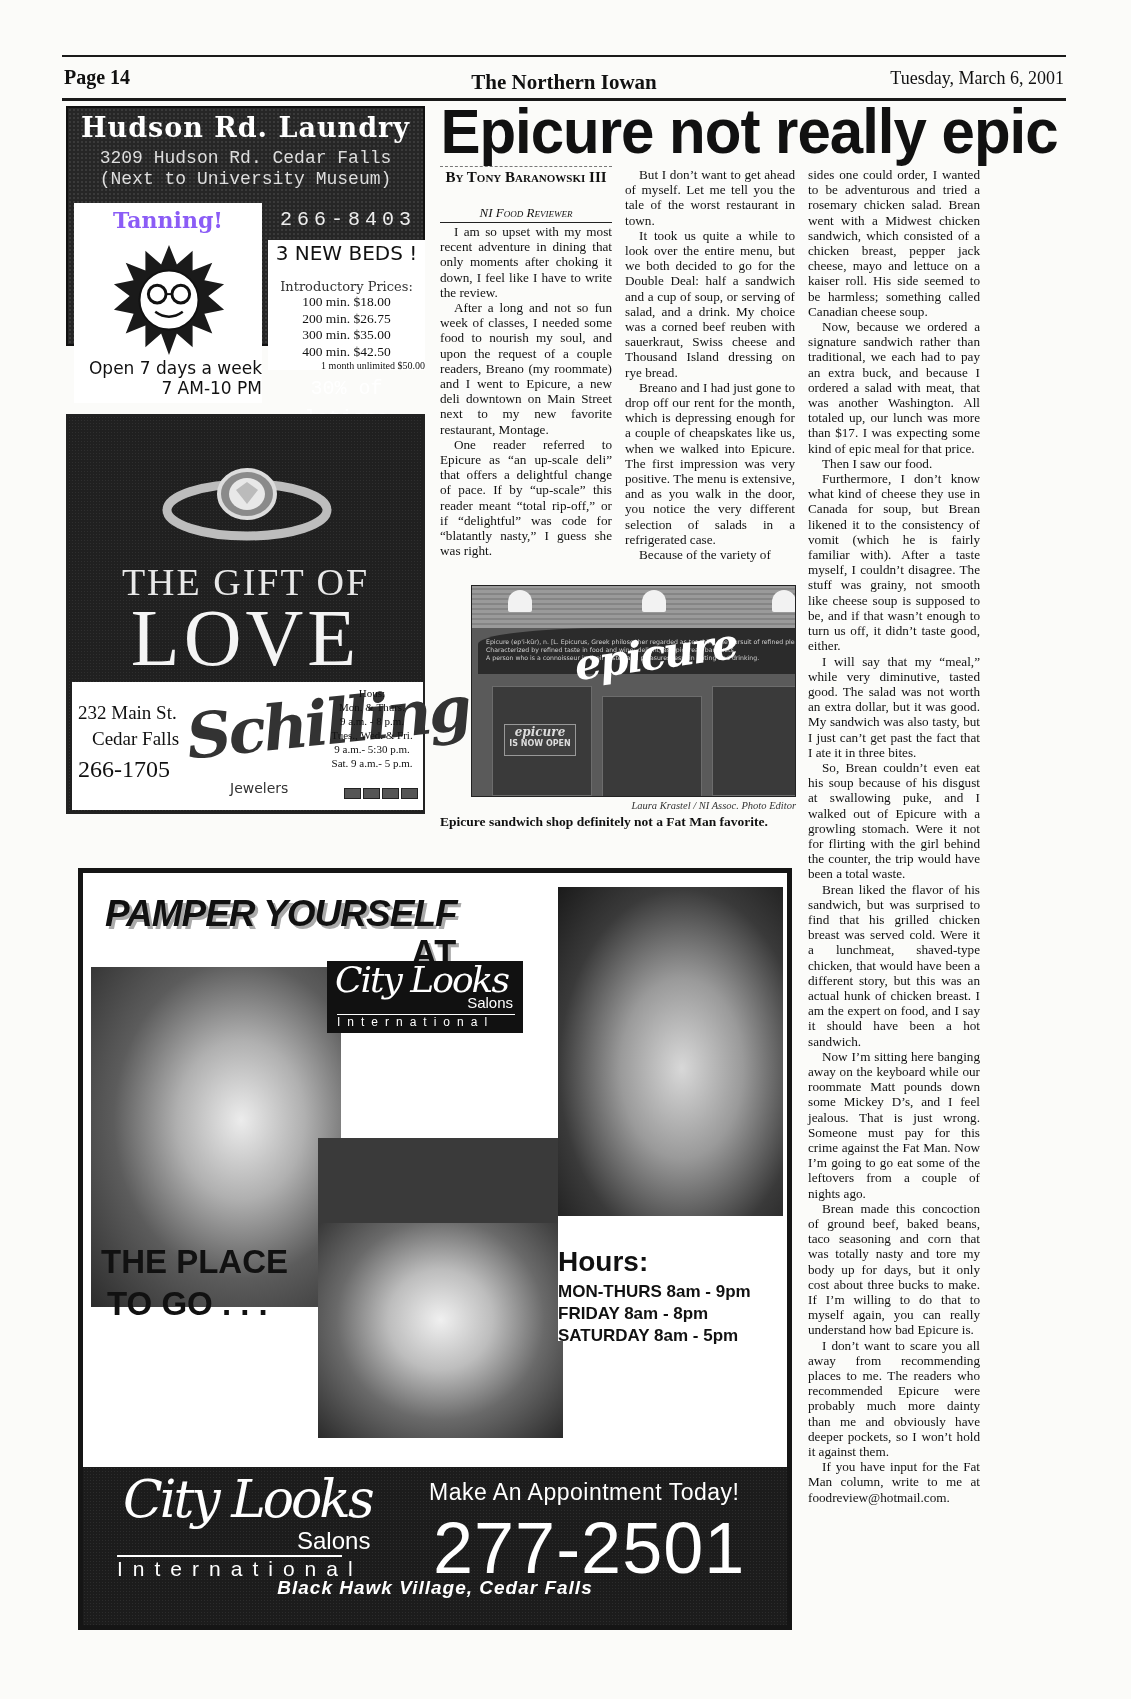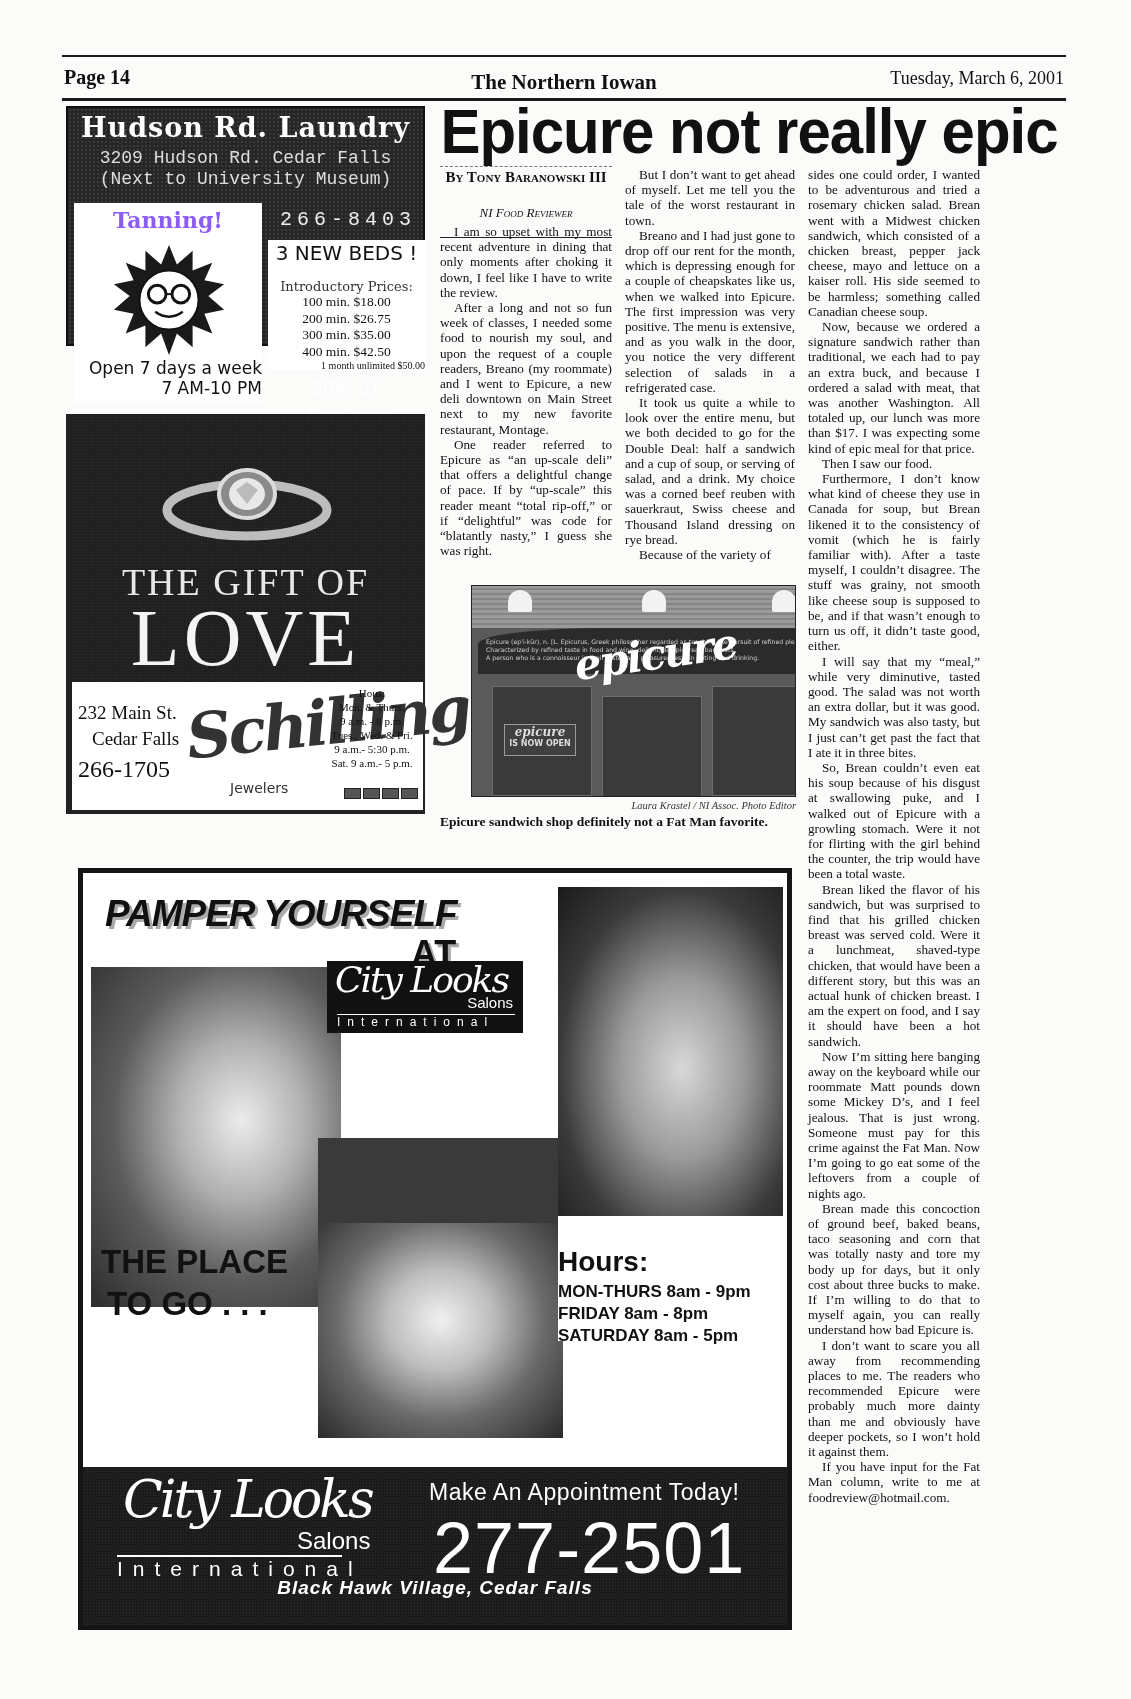--- a/index.html
+++ b/index.html
@@ -60,21 +60,21 @@
   
   .headline { position: absolute; left: 432px; top: 100px; width: 634px; text-align: center; font-family: "Liberation Sans", sans-serif;
     font-weight: bold; font-size: 60px; letter-spacing: -1px; line-height: 64px; transform: scaleY(1.05); }
   .col { position: absolute; font-family: "Liberation Serif", serif; font-size: 13.2px; line-height: 15.2px; text-align: justify; hyphens: none; }
   .col p { text-indent: 14px; }
   .col1 { left: 440px; top: 185px; width: 172px; }
   .col2 { left: 625px; top: 167px; width: 170px; }
   .col3 { left: 808px; top: 167px; width: 172px; }
   .byline-rule { position: absolute; left: 440px; top: 166px; width: 172px; border-top: 1px dashed #777; }
   .byline { position: absolute; left: 440px; top: 170px; width: 172px; text-align: center; font-size: 15px; font-weight: bold; font-variant: small-caps; line-height: 15px; }
-  .dept { position: absolute; left: 440px; top: 205px; width: 172px; text-align: center; font-size: 13px; font-style: italic; font-variant: small-caps; border-bottom: 1.5px solid #222; padding-bottom: 16px; }
+  .dept { position: absolute; left: 440px; top: 205px; width: 172px; text-align: center; font-size: 13px; font-style: italic; font-variant: small-caps; border-bottom: 1.5px solid #222; padding-bottom: 1px; }
   .col1 { top: 224px; }
 
   
   .photo { position: absolute; left: 471px; top: 585px; width: 325px; height: 212px; background: #5a5a5a; border: 1px solid #222; overflow: hidden; }
   .photo .brick { position: absolute; left: 0; top: 0; width: 100%; height: 42px; background: repeating-linear-gradient(0deg, #9a9a9a 0 3px, #858585 3px 5px); }
   .photo .lamp { position: absolute; top: 4px; width: 24px; height: 22px; background: #f2f2f2; border-radius: 12px 12px 2px 2px; }
   .photo .sign { position: absolute; left: 6px; top: 42px; width: 100%; height: 46px; background: #2b2b2b; border-top-left-radius: 40% 16px; }
   .photo .sign-text { position: absolute; left: 14px; top: 52px; color: #cfcfcf; font-family: "DejaVu Sans", sans-serif; font-size: 6.2px; line-height: 8px; width: 330px; white-space: nowrap; }
   .photo .logo { position: absolute; left: 102px; top: 44px; color: #fff; font-family: "DejaVu Serif", serif; font-style: italic; font-weight: bold; font-size: 42px; transform: rotate(-8deg); letter-spacing: -2px; }
   .photo .win { position: absolute; background: #3a3a3a; border: 1px solid #6c6c6c; }
@@ -195,22 +195,22 @@
 <div class="byline">By Tony Baranowski III</div>
 <div class="dept">NI Food Reviewer</div>
 
 <div class="col col1">
   <p>I am so upset with my most recent adventure in dining that only moments after choking it down, I feel like I have to write the review.</p>
   <p>After a long and not so fun week of classes, I needed some food to nourish my soul, and upon the request of a couple readers, Breano (my roommate) and I went to Epicure, a new deli downtown on Main Street next to my new favorite restaurant, Montage.</p>
   <p>One reader referred to Epicure as “an up-scale deli” that offers a delightful change of pace. If by “up-scale” this reader meant “total rip-off,” or if “delightful” was code for “blatantly nasty,” I guess she was right.</p>
 </div>
 <div class="col col2">
   <p>But I don’t want to get ahead of myself. Let me tell you the tale of the worst restaurant in town.</p>
+  <p>It took us quite a while to look over the entire menu, but we both decided to go for the Double Deal: half a sandwich and a cup of soup, or serving of salad, and a drink. My choice was a corned beef reuben with sauerkraut, Swiss cheese and Thousand Island dressing on rye bread.</p>
   <p>Breano and I had just gone to drop off our rent for the month, which is depressing enough for a couple of cheapskates like us, when we walked into Epicure. The first impression was very positive. The menu is extensive, and as you walk in the door, you notice the very different selection of salads in a refrigerated case.</p>
-  <p>It took us quite a while to look over the entire menu, but we both decided to go for the Double Deal: half a sandwich and a cup of soup, or serving of salad, and a drink. My choice was a corned beef reuben with sauerkraut, Swiss cheese and Thousand Island dressing on rye bread.</p>
   <p>Because of the variety of</p>
 </div>
 <div class="col col3">
   <p style="text-indent:0">sides one could order, I wanted to be adventurous and tried a rosemary chicken salad. Brean went with a Midwest chicken sandwich, which consisted of a chicken breast, pepper jack cheese, mayo and lettuce on a kaiser roll. His side seemed to be harmless; something called Canadian cheese soup.</p>
   <p>Now, because we ordered a signature sandwich rather than traditional, we each had to pay an extra buck, and because I ordered a salad with meat, that was another Washington. All totaled up, our lunch was more than $17. I was expecting some kind of epic meal for that price.</p>
   <p>Then I saw our food.</p>
   <p>Furthermore, I don’t know what kind of cheese they use in Canada for soup, but Brean likened it to the consistency of vomit (which he is fairly familiar with). After a taste myself, I couldn’t disagree. The stuff was grainy, not smooth like cheese soup is supposed to be, and if that wasn’t enough to turn us off, it didn’t taste good, either.</p>
   <p>I will say that my “meal,” while very diminutive, tasted good. The salad was not worth an extra dollar, but it was good. My sandwich was also tasty, but I just can’t get past the fact that I ate it in three bites.</p>
   <p>So, Brean couldn’t even eat his soup because of his disgust at swallowing puke, and I walked out of Epicure with a growling stomach. Were it not for flirting with the girl behind the counter, the trip would have been a total waste.</p>
   <p>Brean liked the flavor of his sandwich, but was surprised to find that his grilled chicken breast was served cold. Were it a lunchmeat, shaved-type chicken, that would have been a different story, but this was an actual hunk of chicken breast. I am the expert on food, and I say it should have been a hot sandwich.</p>

